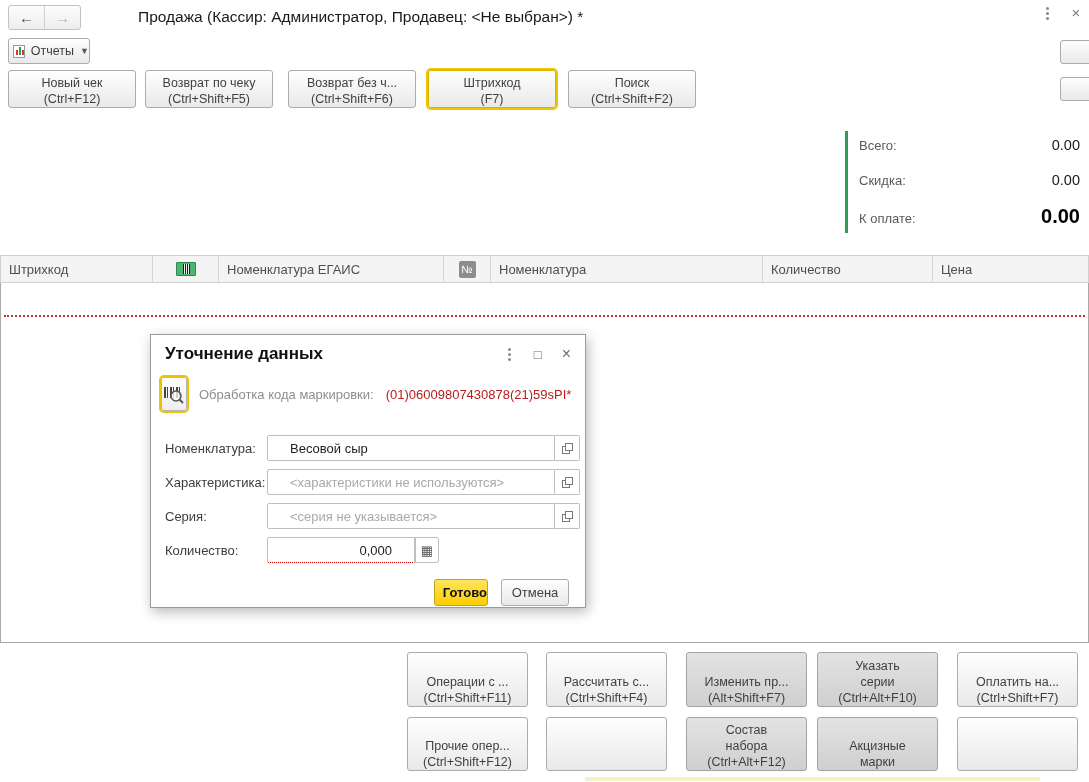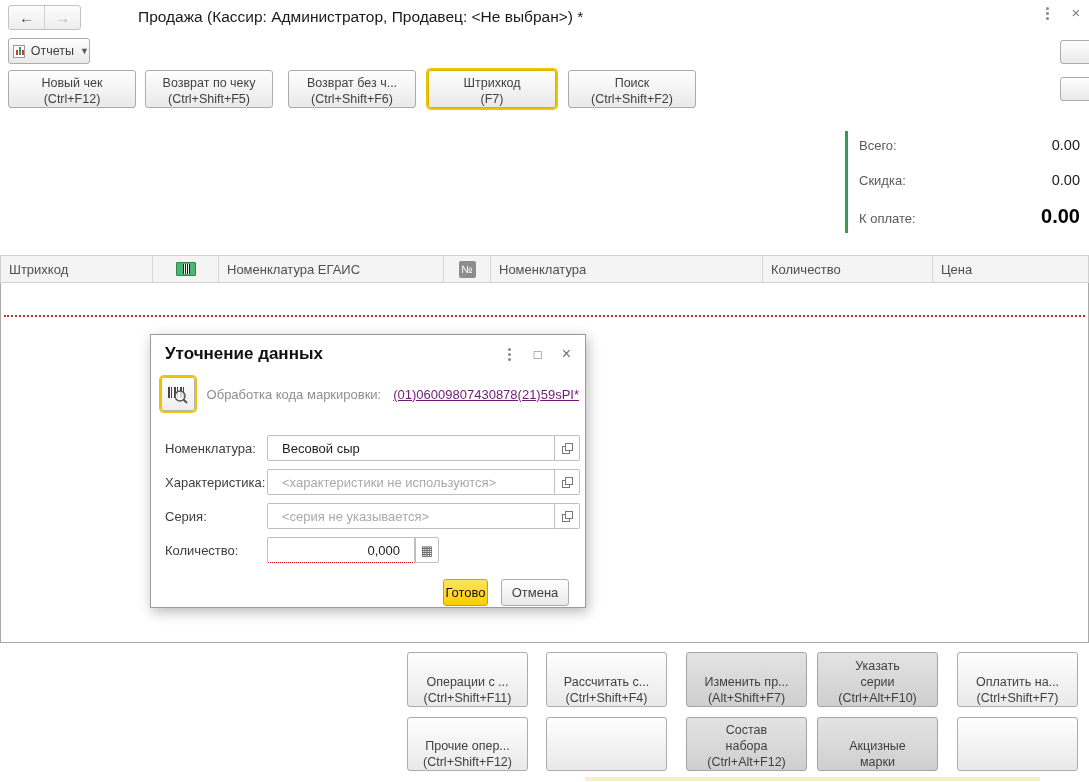--- a/index.html
+++ b/index.html
@@ -71,45 +71,45 @@
   .dialog { position:absolute; left:150px; top:334px; width:436px; height:274px; background:#fff;
     border:1px solid #9b9b9b; box-shadow:2px 4px 12px rgba(0,0,0,.28); z-index:10; }
   .dlg-titlebar { position:relative; height:38px; display:flex; align-items:center; padding:0 14px; }
   .dlg-title { font-size:17px; font-weight:bold; color:#111; flex:1; }
   .dlg-icons { display:flex; align-items:center; gap:20px; }
   .dlg-dots { position:relative; width:8px; height:14px; cursor:pointer; }
   .dlg-dots .dots-icon { position:absolute; left:2px; top:1px; }
   .dlg-max { font-size:13px; color:#6e6e6e; cursor:pointer; }
   .dlg-close { font-size:16px; color:#6e6e6e; cursor:pointer; }
 
-  .dlg-markrow { display:flex; align-items:center; gap:12px; padding:4px 6px 0 10px; }
+  .dlg-markrow { display:flex; align-items:center; gap:12px; padding:4px 14px 0 10px; }
   .scan-btn { width:38px; height:34px; background:linear-gradient(#fff,#efefef); border:1px solid #b5b5b5;
     border-radius:3px; box-shadow:0 0 0 2px #eec300; display:flex; align-items:center; justify-content:center; cursor:pointer; }
   .mark-label { font-size:13px; color:#8e8e8e; white-space:nowrap; }
-  .mark-link { font-size:13px; color:#701a75; text-decoration:underline; cursor:pointer; white-space:nowrap; }
+  .mark-link { font-size:13px; color:#b91c1c; cursor:pointer; white-space:nowrap; }
 
   .dlg-form { padding:24px 0 0 14px; }
   .frm-row { display:flex; align-items:center; margin-bottom:8px; height:26px; }
   .frm-label { width:102px; font-size:13px; color:#3d3d3d; flex:none; }
   .frm-input { height:26px; border:1px solid #bfbfbf; border-radius:2px 0 0 2px; font-size:13px; color:#1d1d1d;
-    padding:0 14px; font-family:inherit; outline:none; }
+    padding:0 22px; font-family:inherit; outline:none; }
   .frm-input::placeholder { color:#a9a9a9; }
   .inp-wide { width:288px; }
   .inp-qty { width:148px; text-align:right; border-bottom:1px dotted #c00000; }
   .open-btn { width:25px; height:26px; border:1px solid #bfbfbf; border-left:none; border-radius:0 2px 2px 0;
     background:#fff; display:flex; align-items:center; justify-content:center; cursor:pointer; }
   .open-icon { position:relative; width:11px; height:11px; }
   .open-icon::before { content:""; position:absolute; left:0; bottom:0; width:6px; height:6px; border:1px solid #777; background:#fff; }
   .open-icon::after { content:""; position:absolute; right:0; top:0; width:6px; height:6px; border:1px solid #777; background:#fff; }
   .calc-btn { width:24px; height:26px; border:1px solid #bfbfbf; border-left:1px solid #bfbfbf; border-radius:0 2px 2px 0;
     background:#fff; display:flex; align-items:center; justify-content:center; font-size:13px; color:#555; cursor:pointer; }
 
   .dlg-footer { display:flex; justify-content:flex-end; gap:13px; padding:8px 16px 0 0; }
-  .btn-ok { width:45px; height:27px; background:linear-gradient(#ffe45e,#fcce00); border:1px solid #c4a21d;
-    border-radius:3px; font-size:13px; font-weight:normal; color:#111; cursor:pointer; }
+  .btn-ok { width:54px; height:27px; background:linear-gradient(#ffe45e,#fcce00); border:1px solid #c4a21d;
+    border-radius:3px; font-size:13px; font-weight:bold; color:#111; cursor:pointer;text-align:right; }
   .btn-cancel { width:68px; height:27px; background:linear-gradient(#fefefe,#e9e9e9); border:1px solid #acacac;
     border-radius:3px; font-size:13px; color:#3f3f3f; cursor:pointer; }
 
   
   .action-btn { position:absolute; width:121px; height:55px; }
   .r1 { top:652px; } .r2 { top:717px; height:54px; }
   .c1 { left:407px; } .c2 { left:546px; } .c3 { left:686px; } .c4 { left:817px; } .c5 { left:957px; }
 
   .bottom-strip { position:absolute; left:585px; top:777px; width:455px; height:4px; background:#f6f0c4; }
 </style>

